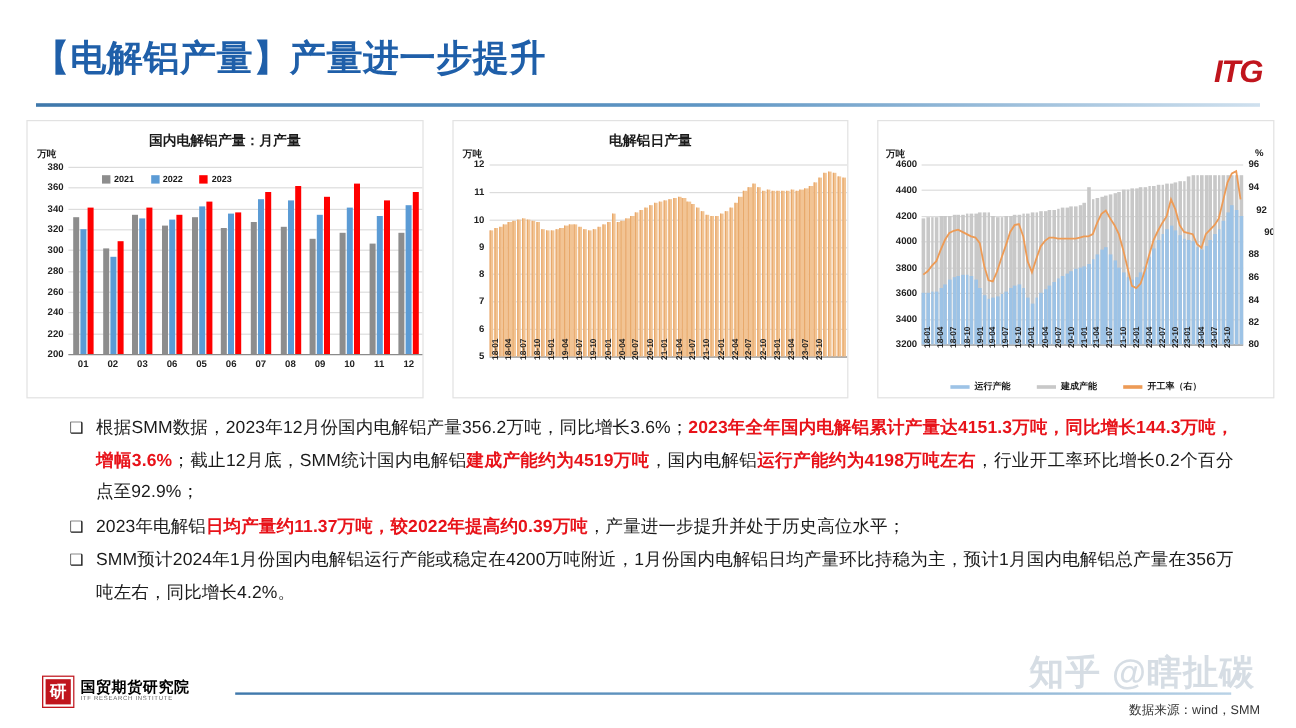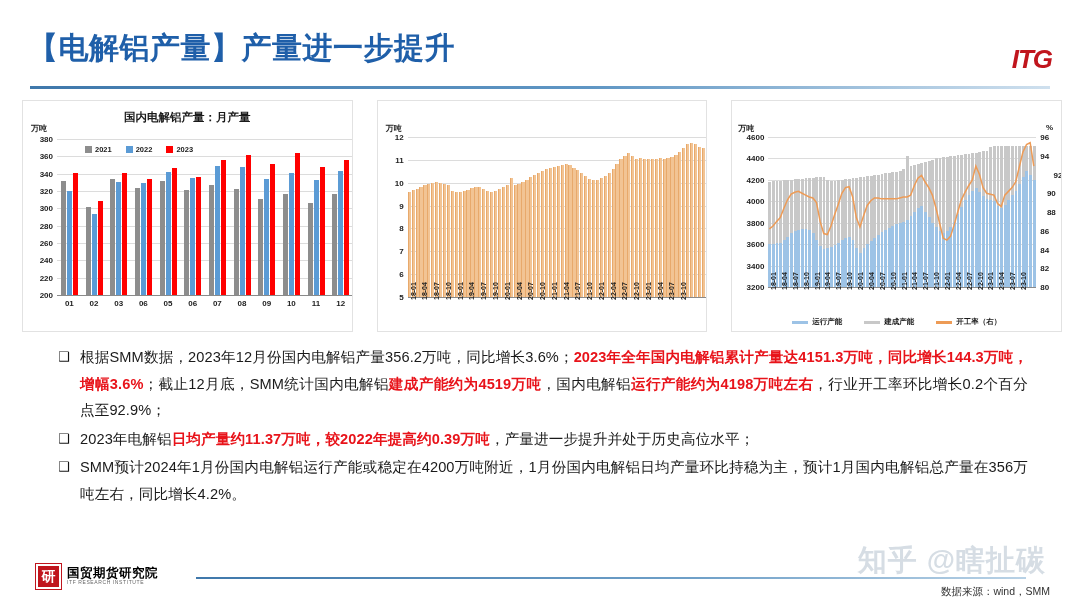--- a/index.html
+++ b/index.html
@@ -205,20 +205,21 @@
             <span>2022</span>
           </div>
           <div class="li">
             <span class="sw" style="background:#ff0000;"></span>
             <span>2023</span>
           </div>
         </div>
     </div>
 
     <div class="chart-box c2" id="chart2">
+      <div class="chart-title">电解铝日产量</div>
       <div class="axis-unit" style="left:8px; top:22px;">万吨</div>
       <div class="plot" id="c2plot" style="left:30px; top:36px; width:298px; height:160px;">
           <div class="gridline" style="top:160px;"></div>
           <div class="ytick" style="top:160px; left:-24px; width:20px;">5</div>
           <div class="gridline" style="top:137.14285714285714px;"></div>
           <div class="ytick" style="top:137.14285714285714px; left:-24px; width:20px;">6</div>
           <div class="gridline" style="top:114.28571428571429px;"></div>
           <div class="ytick" style="top:114.28571428571429px; left:-24px; width:20px;">7</div>
           <div class="gridline" style="top:91.42857142857143px;"></div>
           <div class="ytick" style="top:91.42857142857143px; left:-24px; width:20px;">8</div>
@@ -351,23 +352,23 @@
           <div class="gridline" style="top:42.85714285714286px;"></div>
           <div class="ytick" style="top:42.85714285714286px; left:-32px; width:28px;">4200</div>
           <div class="gridline" style="top:21.428571428571445px;"></div>
           <div class="ytick" style="top:21.428571428571445px; left:-32px; width:28px;">4400</div>
           <div class="gridline" style="top:0px;"></div>
           <div class="ytick" style="top:0px; left:-32px; width:28px;">4600</div>
           <div class="ytick" style="top:150px; left:272px; width:22px; text-align:left;">80</div>
           <div class="ytick" style="top:131.25px; left:272px; width:22px; text-align:left;">82</div>
           <div class="ytick" style="top:112.5px; left:272px; width:22px; text-align:left;">84</div>
           <div class="ytick" style="top:93.75px; left:272px; width:22px; text-align:left;">86</div>
-          <div class="ytick" style="top:75px; left:272px; width:22px; text-align:center;">88</div>
-          <div class="ytick" style="top:56.25px; left:272px; width:22px; text-align:center;">90</div>
-          <div class="ytick" style="top:37.5px; left:272px; width:22px; text-align:right;">92</div>
+          <div class="ytick" style="top:75px; left:272px; width:22px; text-align:left;">88</div>
+          <div class="ytick" style="top:56.25px; left:272px; width:22px; text-align:right;">90</div>
+          <div class="ytick" style="top:37.5px; left:272px; width:22px; text-align:center;">92</div>
           <div class="ytick" style="top:18.75px; left:272px; width:22px; text-align:left;">94</div>
           <div class="ytick" style="top:0px; left:272px; width:22px; text-align:left;">96</div>
           <div class="gridline" style="top:150px; background:#8a8a8a;"></div>
           <div class="bar3-col" style="left:0px; width:2.824864864864865px; height:150px;">
             <div class="bar3-built" style="height:105px; background:#c8c8c8;"></div>
             <div class="bar3-run" style="height:42.857142857142854px; background:#9dc3e6;"></div>
           </div>
           <div class="bar3-col" style="left:3.6216216216216215px; width:2.824864864864865px; height:150px;">
             <div class="bar3-built" style="height:105.53571428571429px; background:#c8c8c8;"></div>
             <div class="bar3-run" style="height:43.392857142857146px; background:#9dc3e6;"></div>

